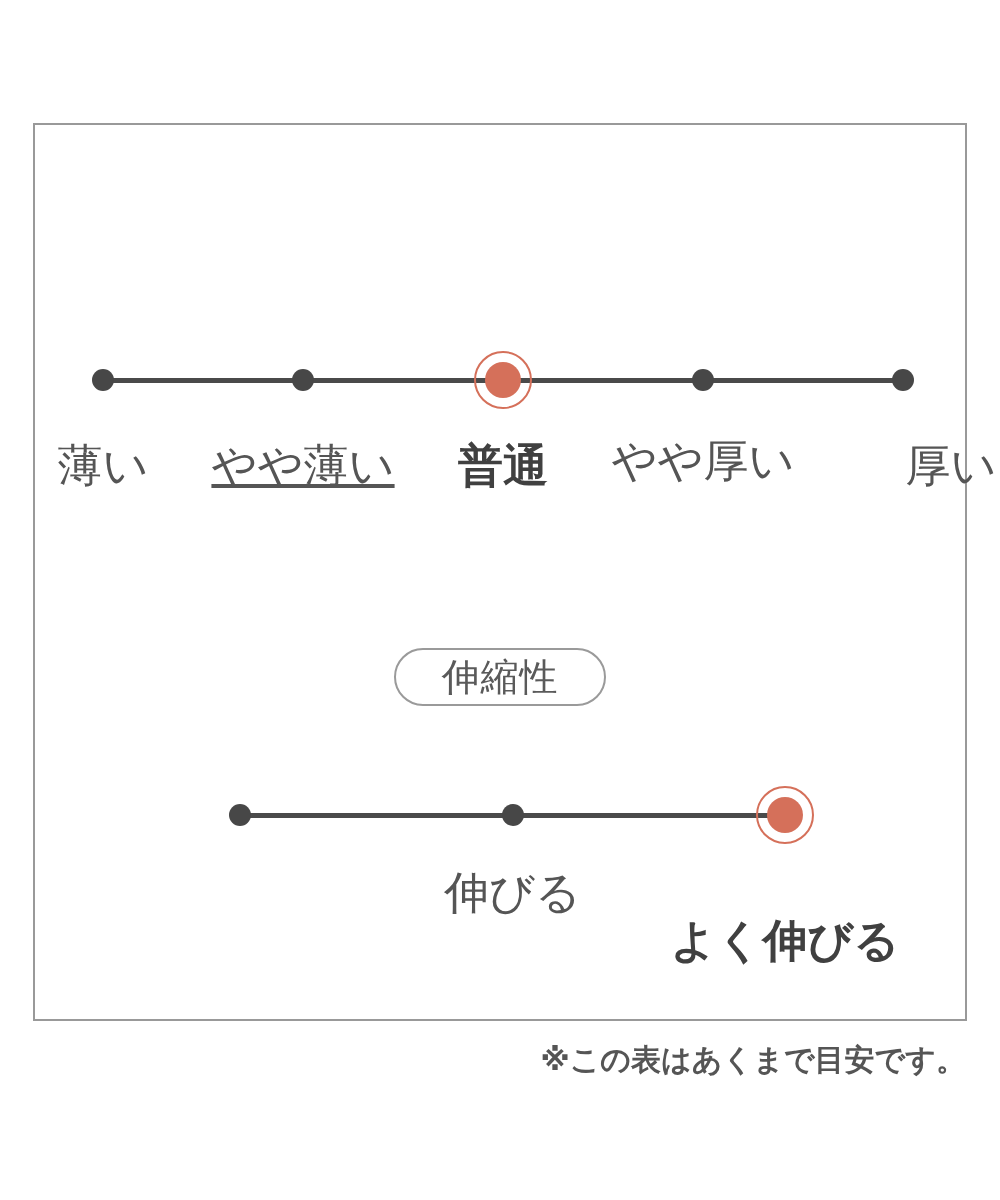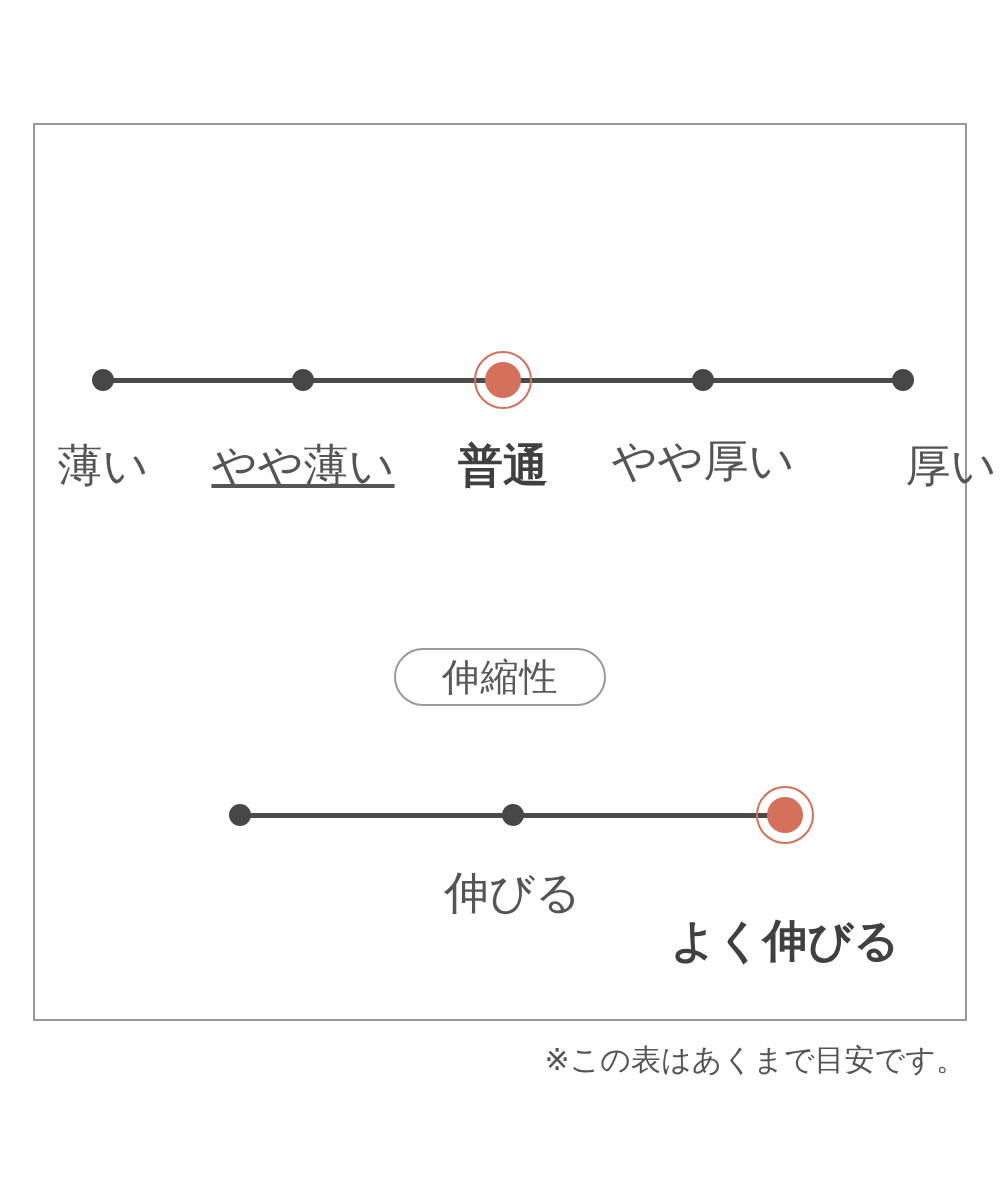--- a/index.html
+++ b/index.html
@@ -96,21 +96,21 @@
   }
   .scale-label.selected {
     font-weight: 700;
     color: var(--selected-label, #404040);
   }
   .footnote {
     position: absolute;
     right: 34px;
     top: 1045px;
     font-size: 30px;
-    font-weight: 400;
+    font-weight: 700;
     color: var(--label-gray, #555555);
     white-space: nowrap;
     line-height: 1;
   }
 </style>
 </head>
 <body>
 
 <div class="page">
 

